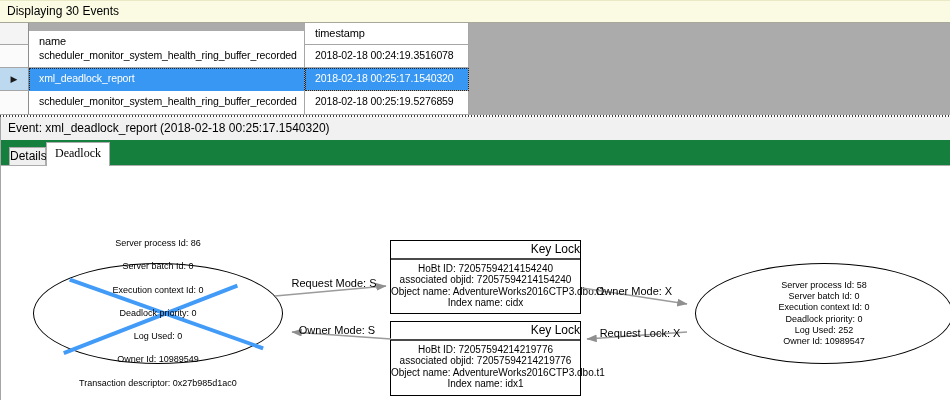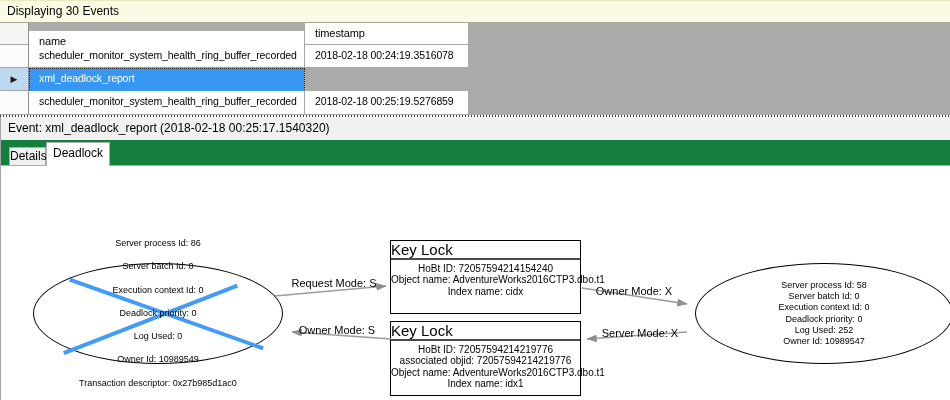--- a/index.html
+++ b/index.html
@@ -36,34 +36,34 @@
   .eventbar{position:absolute;left:0;top:117px;width:950px;height:23px;box-sizing:border-box;
     background:#f1f1f1;border-left:1px solid #a5a5a5;
     font-size:12px;line-height:22px;padding-left:7px;}
   
   .tabstrip{position:absolute;left:0;top:140px;width:950px;height:25px;box-sizing:border-box;
     background:#15803d;border-left:1px solid #a5a5a5;}
   .tab{position:absolute;box-sizing:border-box;text-align:center;font-size:12px;cursor:default;}
   .tab-inactive{left:8px;top:7px;width:37px;height:18px;line-height:17px;
     background:#f0f0f0;border:1px solid #acacac;border-bottom:none;z-index:1;}
   .tab-active{left:45px;top:2px;width:64px;height:24px;line-height:21px;
-    background:#ffffff;border:1px solid #acacac;border-bottom:none;z-index:6;}
+    background:#ffffff;border:1px solid #acacac;border-bottom:none;z-index:6;font-family:Liberation Serif, serif;}
   
   .content{position:absolute;left:0;top:165px;width:950px;height:235px;box-sizing:border-box;
     background:#ffffff;border-top:1px solid #acacac;border-left:1px solid #a5a5a5;}
   .node{position:absolute;box-sizing:border-box;background:#fff;border:1px solid #000;z-index:2;}
   .pnode{border-radius:50%;display:flex;flex-direction:column;justify-content:center;align-items:center;}
   .pnode .nline{position:relative;z-index:2;font-size:9px;line-height:11.3px;white-space:nowrap;}
   .pnode-left{left:32px;top:97px;width:250px;height:101px;gap:12px;}
   .pnode-right{left:694px;top:97px;width:258px;height:101px;}
   .cross{position:absolute;left:0;top:0;width:100%;height:100%;z-index:1;pointer-events:none;}
   .rnode{width:191px;left:389px;}
   .rnode-top{top:74px;height:74px;}
   .rnode-bottom{top:155px;height:75px;}
-  .rtitle{font-size:15px;line-height:17px;height:17px;text-align:left;
+  .rtitle{font-size:12px;line-height:17px;height:17px;text-align:right;
     border-bottom:2px solid #4a4a4a;}
   .rbody{padding-top:3px;}
   .rline{font-size:10px;line-height:11.3px;text-align:center;white-space:nowrap;}
   .edges{position:absolute;left:0;top:0;width:950px;height:235px;z-index:3;pointer-events:none;}
   .elabel{position:absolute;z-index:4;font-size:11px;white-space:nowrap;text-align:center;width:100px;}
 </style>
 </head>
 <body>
 
 <div class="topbar">Displaying 30 Events</div>
@@ -75,20 +75,21 @@
   <div class="gcell ghead gts" style="top:0;height:22px;">timestamp</div>
 
   <div class="gcell rowsel" style="top:22px;height:23px;"></div>
   <div class="gcell gname" style="top:22px;height:23px;">scheduler_monitor_system_health_ring_buffer_recorded</div>
   <div class="gcell gts" style="top:22px;height:23px;">2018-02-18 00:24:19.3516078</div>
 
   <div class="gcell rowsel sel" style="top:45px;height:23px;">
     <span>▶</span>
   </div>
   <div class="gcell gname selrow" style="top:45px;height:26px;">xml_deadlock_report</div>
+  <div class="gcell gts selrow" style="top:45px;height:23px;">2018-02-18 00:25:17.1540320</div>
 
   <div class="gcell rowsel" style="top:68px;height:24px;"></div>
   <div class="gcell gname" style="top:68px;height:24px;">scheduler_monitor_system_health_ring_buffer_recorded</div>
   <div class="gcell gts" style="top:68px;height:24px;">2018-02-18 00:25:19.5276859</div>
 </div>
 
 <div class="ants"></div>
 
 <div class="eventbar">Event: xml_deadlock_report (2018-02-18 00:25:17.1540320)</div>
 
@@ -107,21 +108,21 @@
     </defs>
     <line x1="274" y1="130" x2="385" y2="120" stroke="#9b9b9b" stroke-width="1.3" marker-end="url(#arw)"></line>
     <line x1="390" y1="173" x2="291" y2="166" stroke="#9b9b9b" stroke-width="1.3" marker-end="url(#arw)"></line>
     <line x1="581" y1="122" x2="686" y2="138" stroke="#9b9b9b" stroke-width="1.3" marker-end="url(#arw)"></line>
     <line x1="686" y1="166" x2="586" y2="173" stroke="#9b9b9b" stroke-width="1.3" marker-end="url(#arw)"></line>
   </svg>
 
   <span class="elabel" style="left:283px;top:111px;">Request Mode: S</span>
   <span class="elabel" style="left:286px;top:158px;">Owner Mode: S</span>
   <span class="elabel" style="left:583px;top:119px;">Owner Mode: X</span>
-  <span class="elabel" style="left:589px;top:161px;">Server Mode: X</span>
+  <span class="elabel" style="left:589px;top:161px;">Request Lock: X</span>
 
   <div class="node pnode pnode-left">
     <svg class="cross" viewBox="0 0 250 101" preserveAspectRatio="none">
       <line x1="36" y1="16" x2="231" y2="86" stroke="#429bf7" stroke-width="4"></line>
       <line x1="205" y1="22" x2="30" y2="91" stroke="#429bf7" stroke-width="4"></line>
     </svg>
     <div class="nline">Server process Id: 86</div>
     <div class="nline">Server batch Id: 0</div>
     <div class="nline">Execution context Id: 0</div>
     <div class="nline">Deadlock priority: 0</div>
@@ -136,20 +137,21 @@
     <div class="nline">Execution context Id: 0</div>
     <div class="nline">Deadlock priority: 0</div>
     <div class="nline">Log Used: 252</div>
     <div class="nline">Owner Id: 10989547</div>
   </div>
 
   <div class="node rnode rnode-top">
     <div class="rtitle">Key Lock</div>
     <div class="rbody">
       <div class="rline">HoBt ID: 72057594214154240</div>
+      <div class="rline">associated objid: 72057594214154240</div>
       <div class="rline">Object name: AdventureWorks2016CTP3.dbo.t1</div>
       <div class="rline">Index name: cidx</div>
     </div>
   </div>
 
   <div class="node rnode rnode-bottom">
     <div class="rtitle">Key Lock</div>
     <div class="rbody">
       <div class="rline">HoBt ID: 72057594214219776</div>
       <div class="rline">associated objid: 72057594214219776</div>

